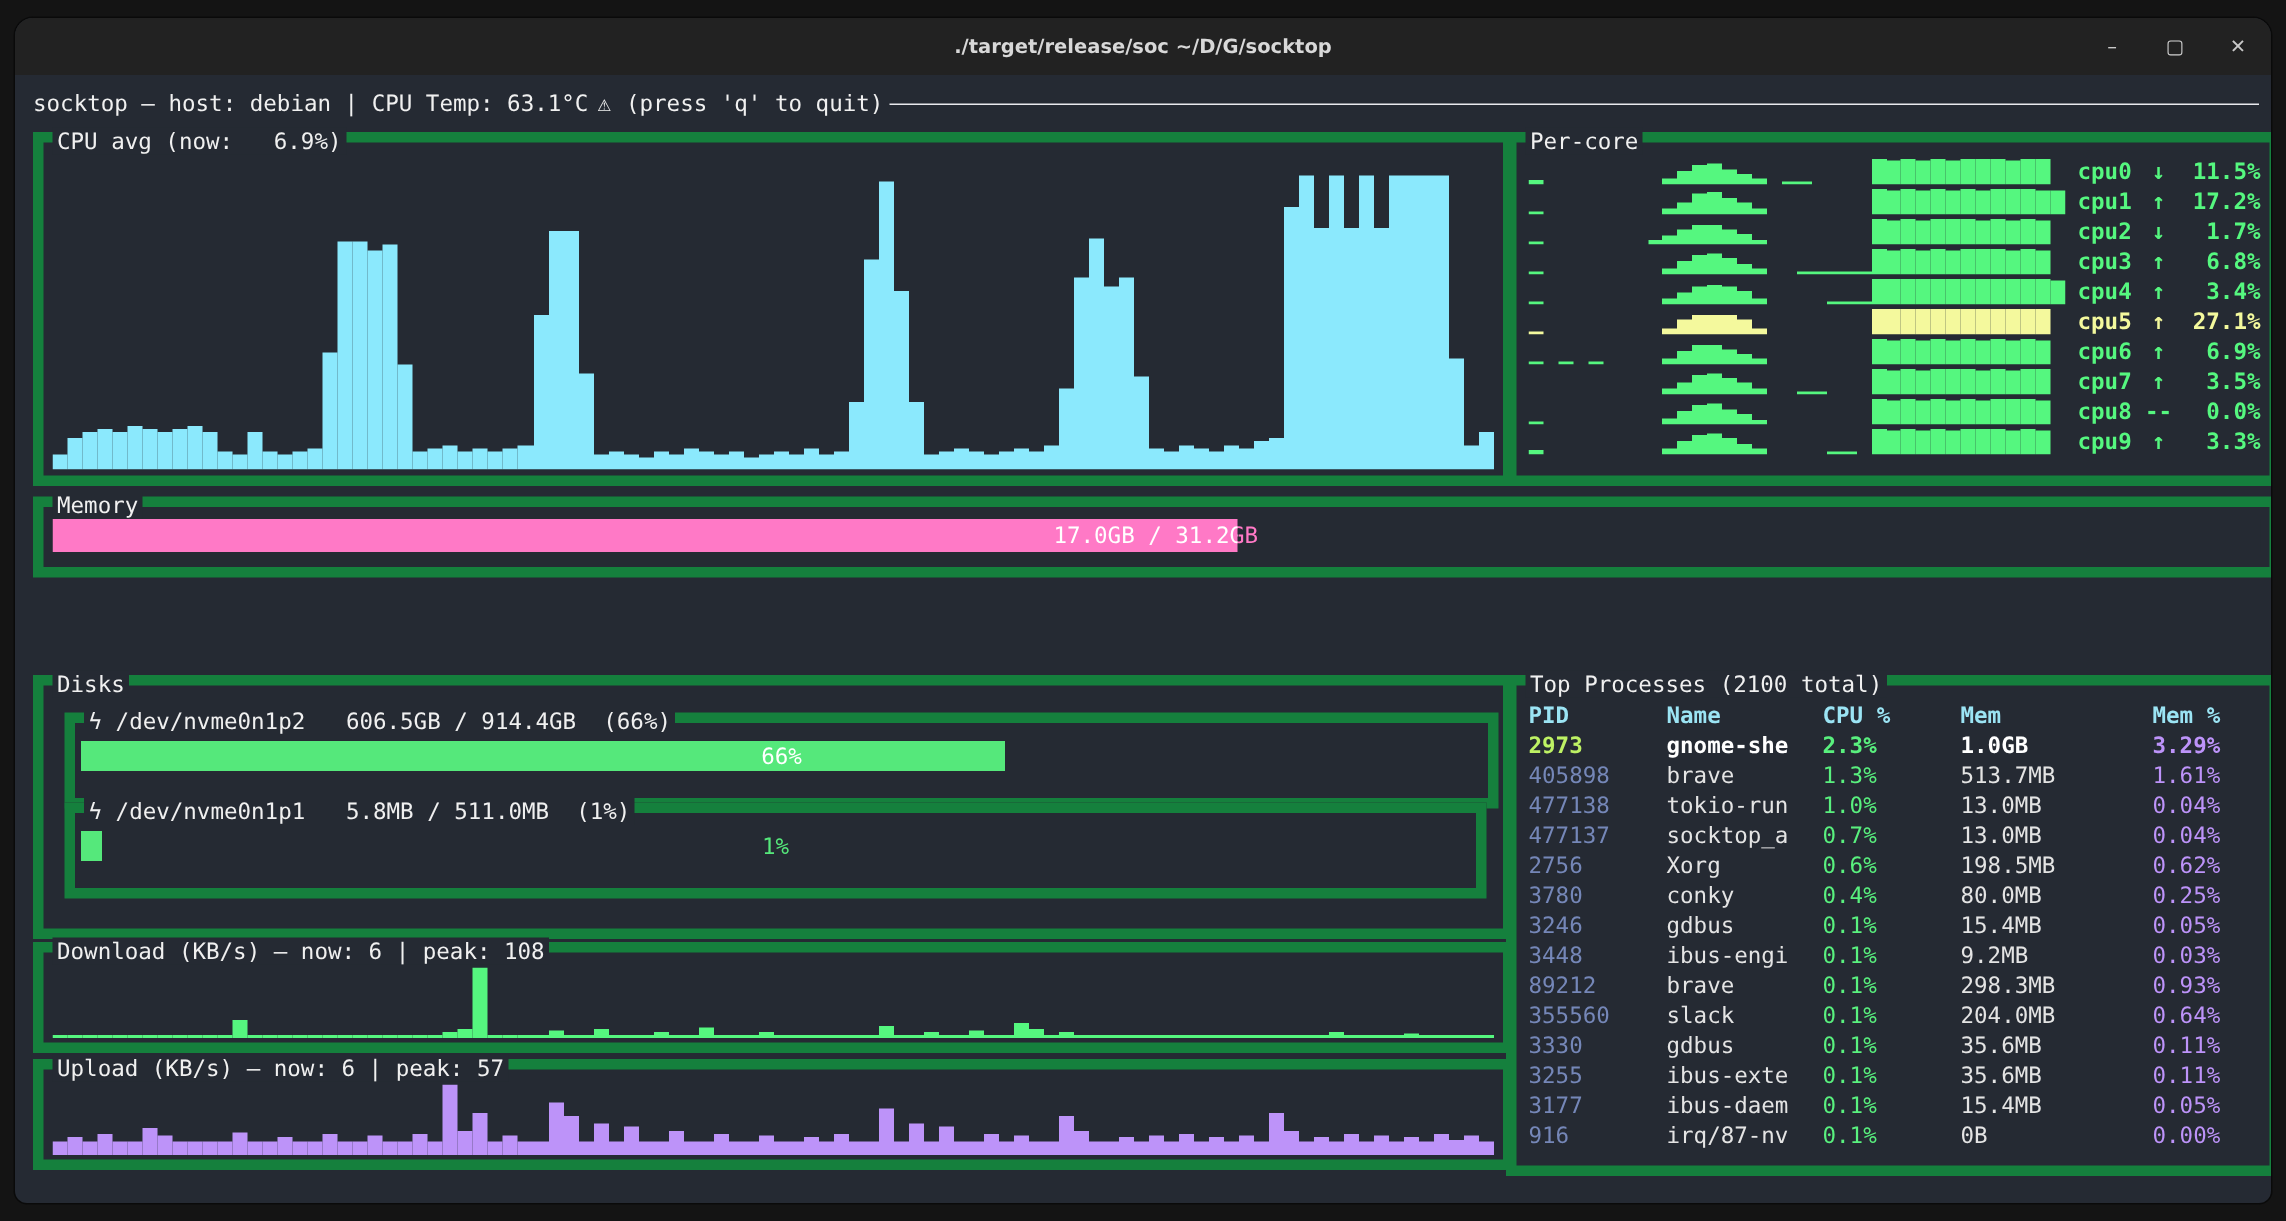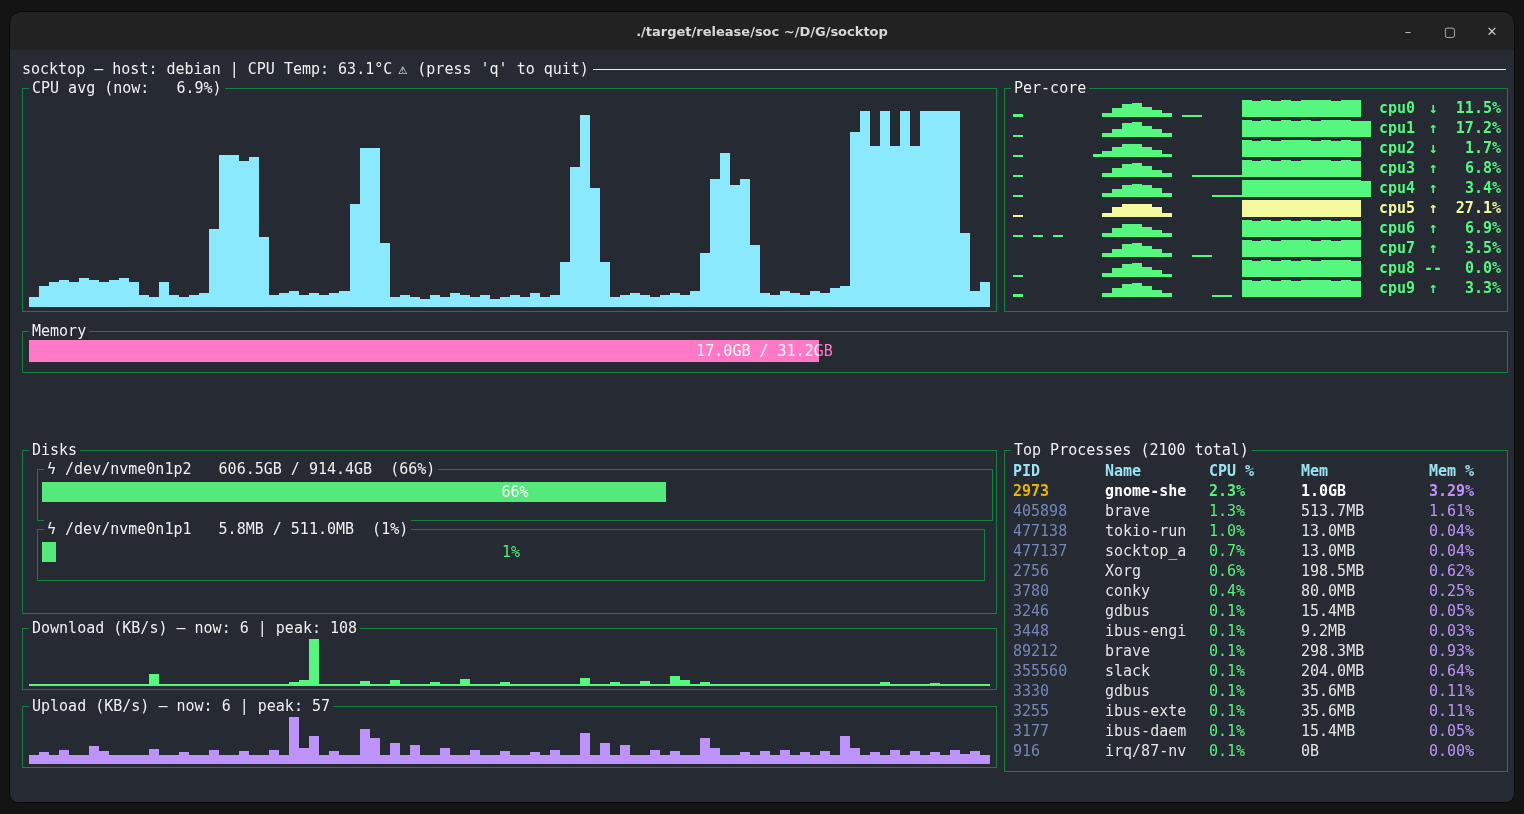--- a/index.html
+++ b/index.html
@@ -10,21 +10,21 @@
           box-shadow:0 0 0 1px #0a0a0a;}
   .titlebar{height:38px;background:#222222;display:flex;align-items:center;justify-content:center;position:relative;}
   .titlebar .wtitle{color:#d8d8d8;font-size:13px;font-weight:600;font-family:"DejaVu Sans","Liberation Sans",sans-serif;}
   .controls{position:absolute;right:14px;top:0;height:38px;display:flex;align-items:center;gap:26px;}
   .ctl{color:#c9c9c9;font-size:13px;width:16px;text-align:center;cursor:default;font-family:"DejaVu Sans",sans-serif;}
   .term{position:absolute;left:0;top:38px;width:1504px;height:752px;color:#f0f0f0;font-size:15px;}
 
   .hdr{position:absolute;left:12px;top:10px;right:8px;display:flex;align-items:center;white-space:pre;}
   .hdr .rule{flex:1;height:1px;background:#e9e9ee;margin-left:4px;}
 
-  .panel{position:absolute;border:1px solid #15803d;background:#252a33;}
+  .panel{position:absolute;border:7px solid #15803d;background:#252a33;}
   .ptitle{position:absolute;top:-10px;left:6px;background:#252a33;padding:0 3px;white-space:pre;font-size:15px;color:#f0f0f0;}
 
   
   .spark{display:flex;align-items:flex-end;overflow:hidden;}
   .spark .sbar{flex:1 0 auto;}
 
   
   .corerow{display:flex;align-items:flex-end;height:20px;padding:0 4px 0 6px;}
   .corerow .spark{flex:1;height:18px;margin-right:8px;}
   .corelabel{display:flex;width:122px;font-weight:700;white-space:pre;}
@@ -41,21 +41,21 @@
 
   
   .prow{display:grid;grid-template-columns:92px 104px 92px 128px 1fr;height:20px;align-items:center;padding:0 8px;white-space:pre;}
   .prow.phead{color:#9be4f4;font-weight:700;}
   .prow .pid{color:#7587b8;}
   .prow .pname{color:#e4e4e4;}
   .prow .pcpu{color:#59f07e;}
   .prow .pmem{color:#e4e4e4;}
   .prow .pmemp{color:#bd93f9;}
   .prow.first{font-weight:700;}
-  .prow.first .pid{color:#eab308;}
+  .prow.first .pid{color:#bef264;}
   .prow.first .pname{color:#ffffff;}
   .prow.first .pmem{color:#ffffff;}
   .prow.phead .ph{color:#9be4f4;}
 </style>
 </head>
 <body>
 
 <div class="page">
   <div class="window">
 

